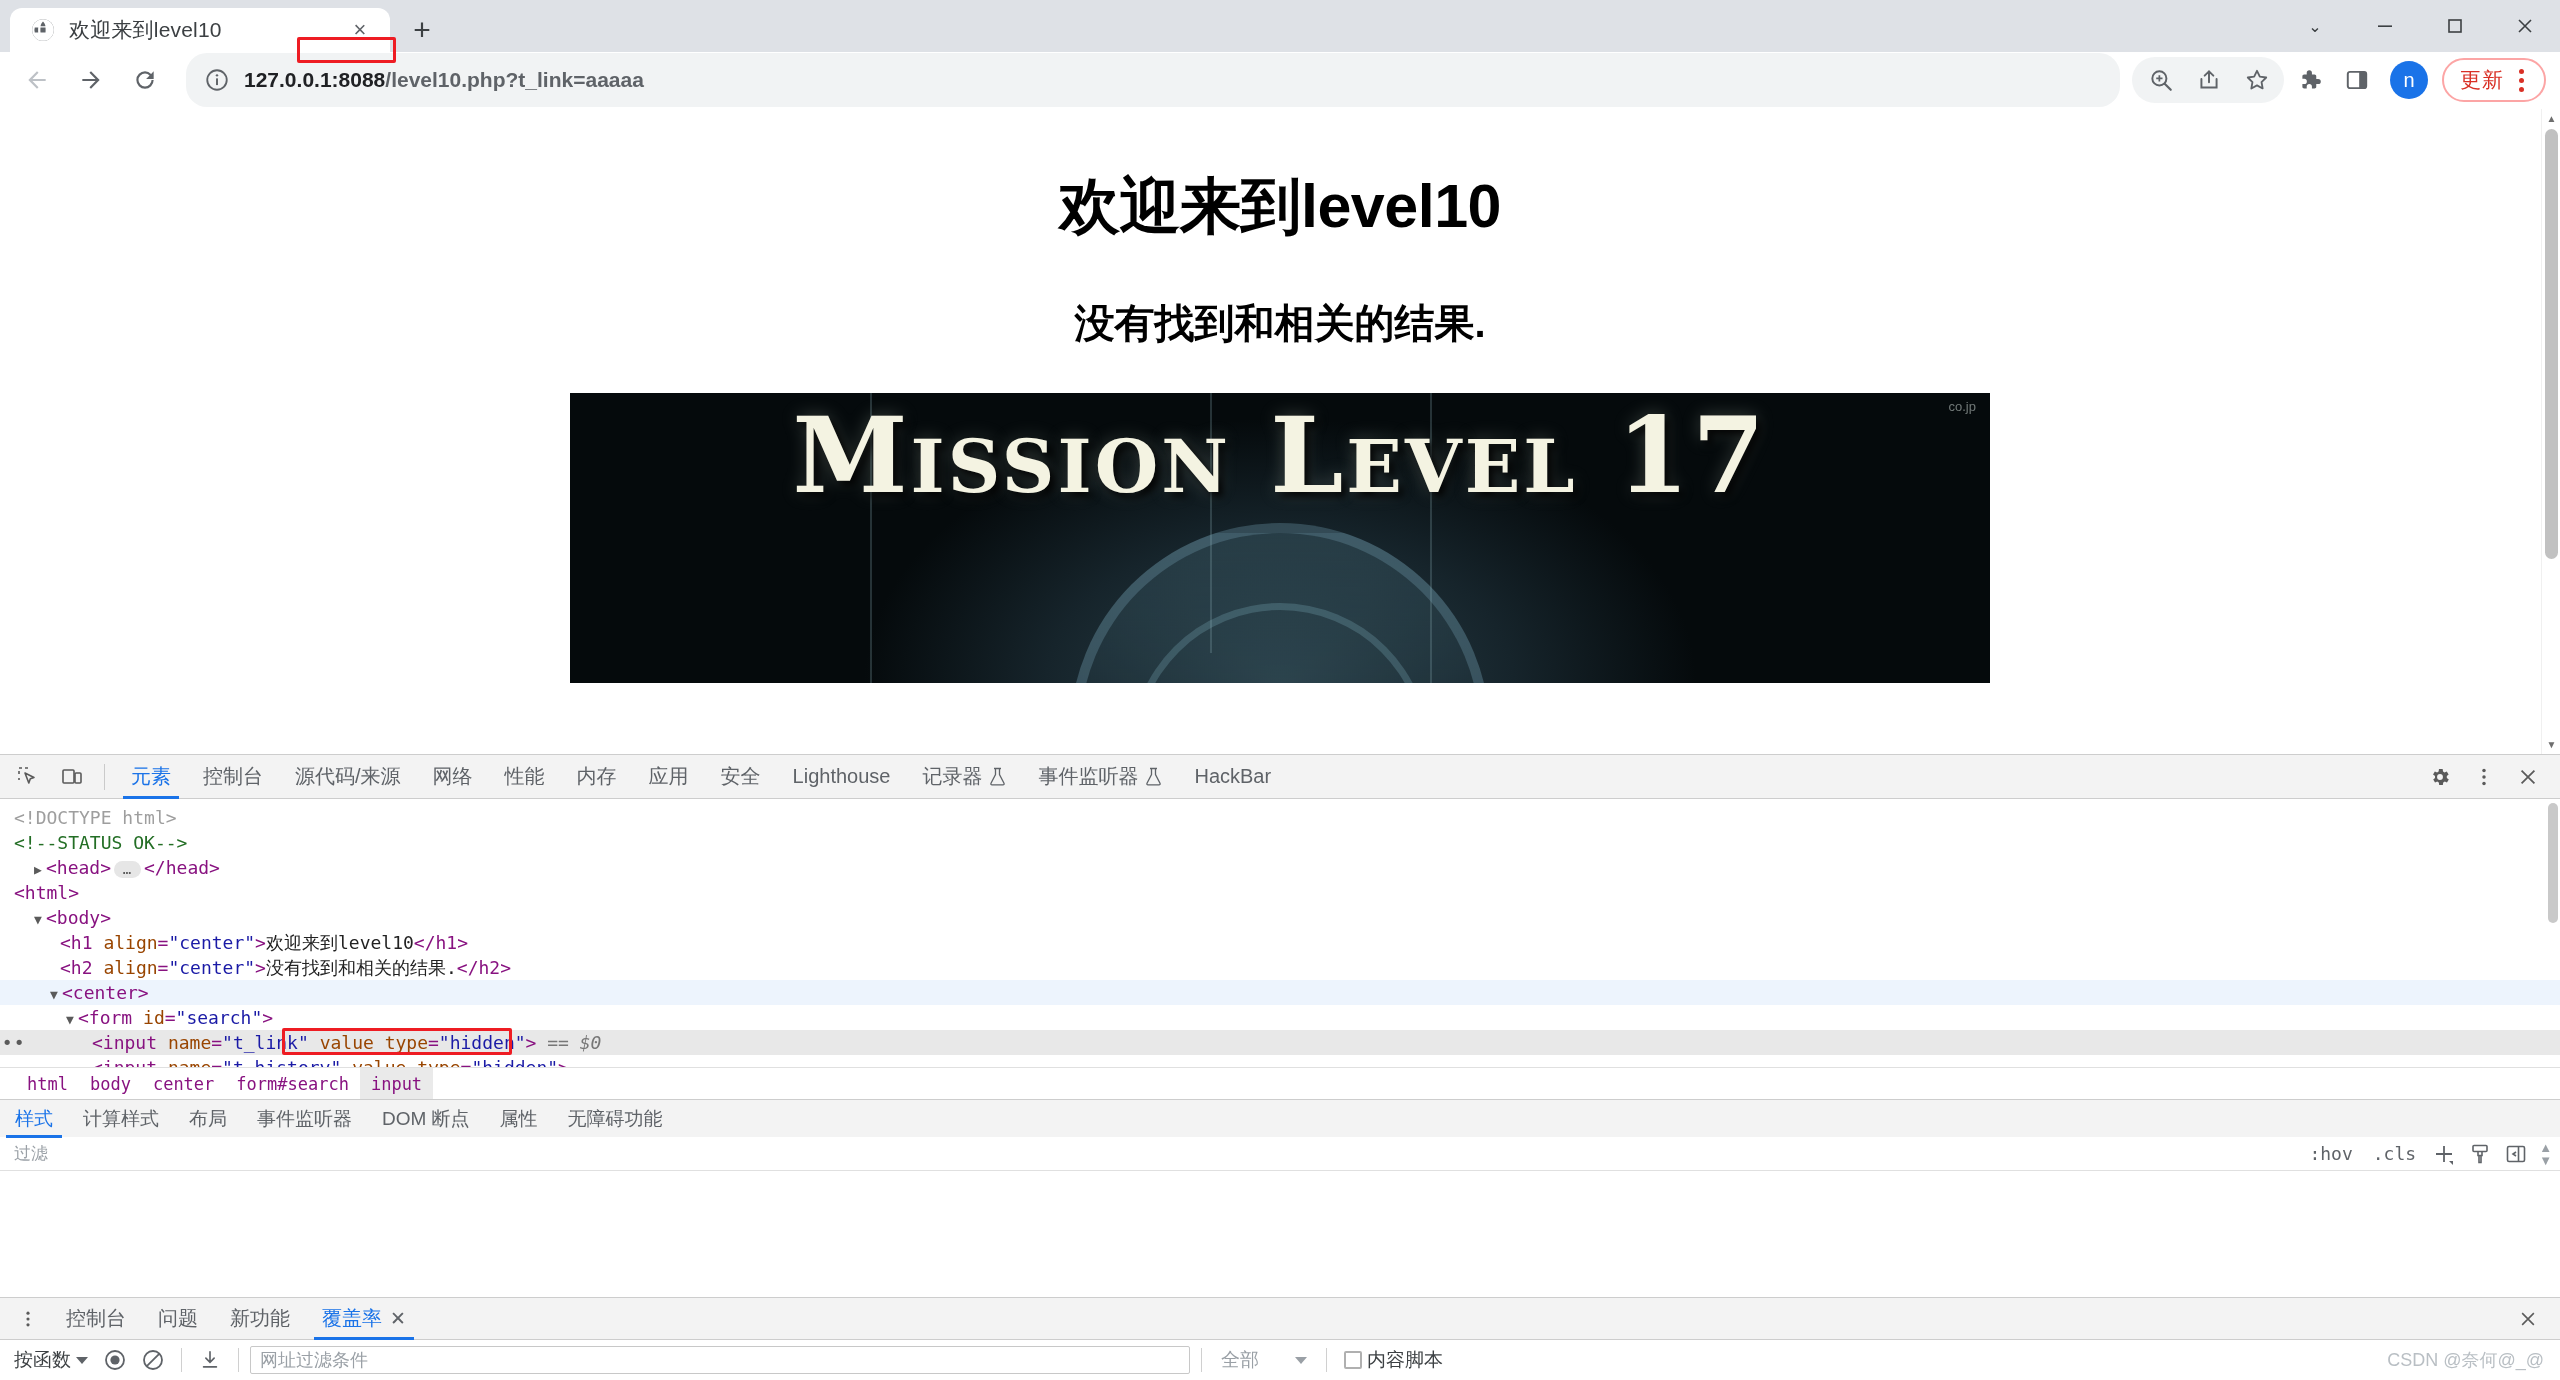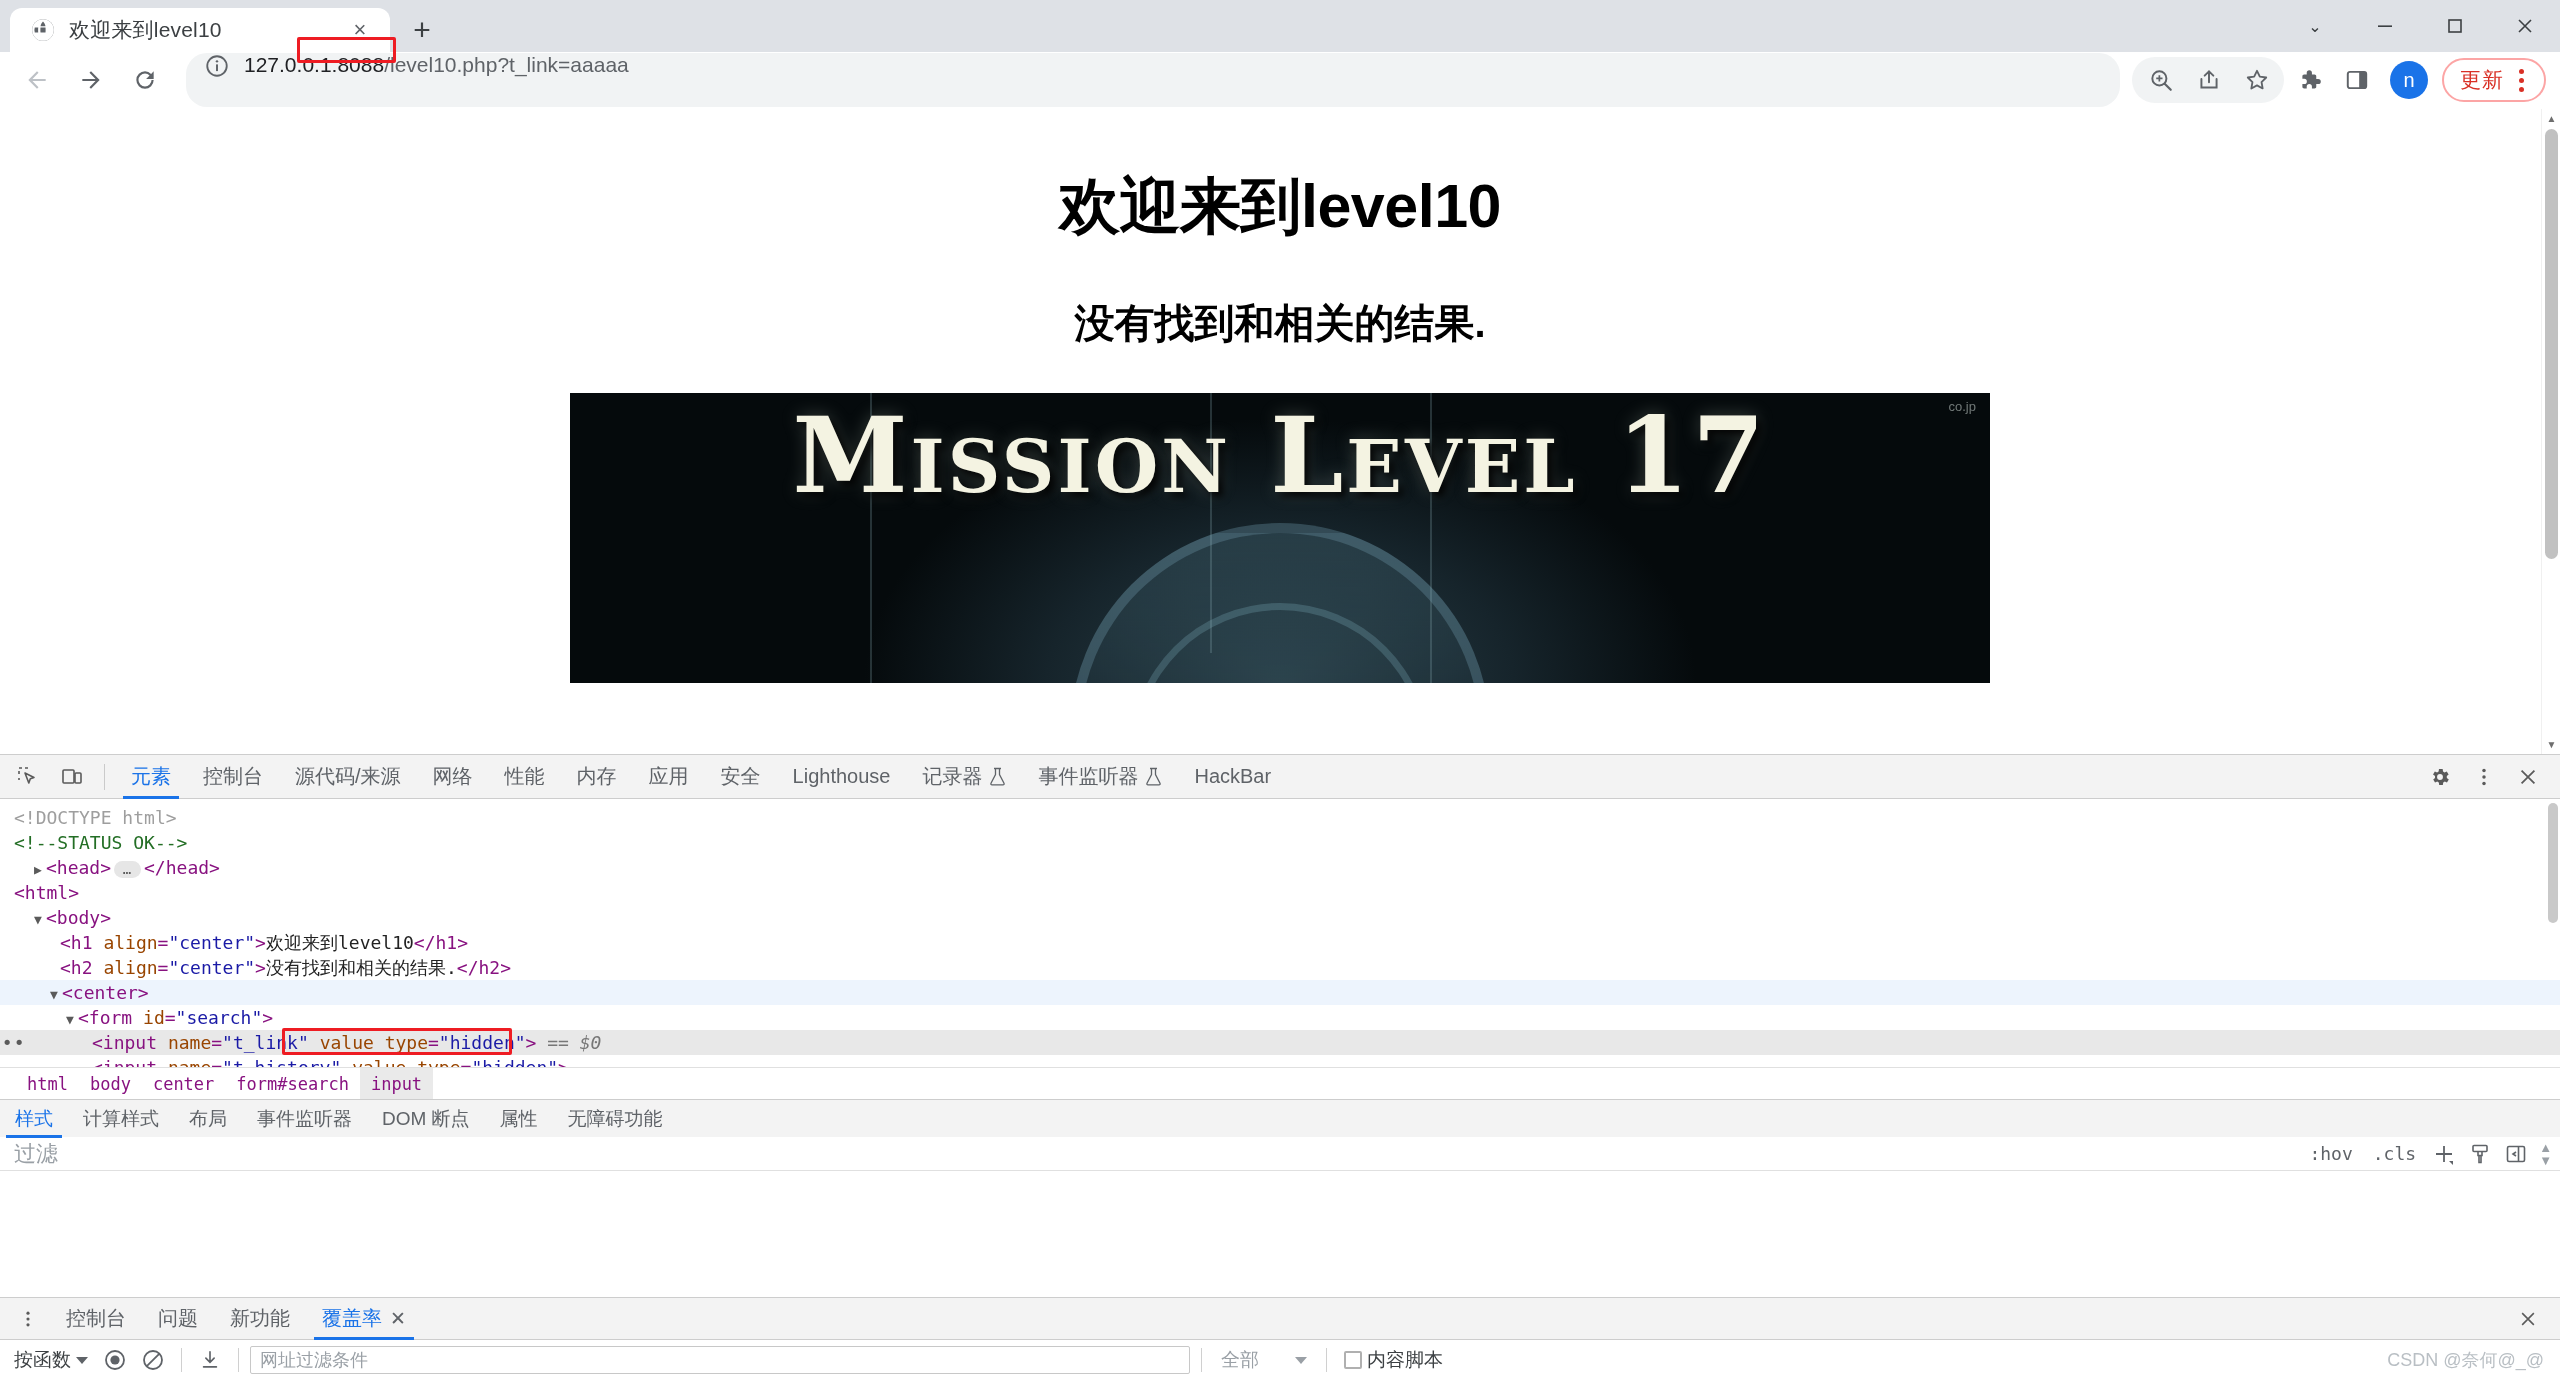--- a/index.html
+++ b/index.html
@@ -44,21 +44,21 @@
     height: 57px; flex: 0 0 57px; background: #fff; display: flex; align-items: center;
     padding: 0 14px; border-bottom: 1px solid #ffffff;
   }
   .navbtn {
     width: 46px; height: 46px; display: flex; align-items: center; justify-content: center;
     color: #5f6368; border-radius: 50%; margin-right: 8px; flex: 0 0 46px;
   }
   .navbtn.disabled { color: #bdc1c6; }
   .omnibox {
     flex: 1; height: 54px; background: #f1f3f4; border-radius: 21px; display: flex;
-    align-items: flex-start; padding: 0 18px; margin: 0 12px 0 10px; position: relative;
+    align-items: center; padding: 0 18px; margin: 0 12px 0 10px; position: relative; font-weight: bold;
   }
   .omni-info { width: 26px; height: 26px; flex: 0 0 26px; margin-right: 14px; color: #5f6368; }
   .omni-url { font-size: 21px; color: #202124; white-space: nowrap; position: relative; display: flex; align-items: center;}
   .omni-url .dim { color: #5f6368; }
   .url-highlight {
     position: absolute; border: 3px solid #ee1c23; left: 297px; top: 37px;
     width: 99px; height: 26px; border-radius: 2px; pointer-events: none; z-index: 5;
   }
   .tb-right { display: flex; align-items: center; }
   .tb-icon {
@@ -179,21 +179,21 @@
   .crumb { font-size: 17px; color: #881280; padding: 0 11px; height: 32px; display: flex; align-items: center; font-family: "DejaVu Sans Mono","Liberation Mono", monospace;}
   .crumb.active { background: #eaeaea; }
 
   
   .stylebar { flex: 0 0 38px; height: 38px; background: #f3f3f3; display: flex; align-items: center; border-top: 1px solid #cdcdcd; padding-left: 0; }
   .sb-tab { font-size: 19px; color: #5f6368; padding: 0 15px; height: 38px; display: flex; align-items: center; position: relative; white-space: nowrap;}
   .sb-tab.active { color: #1a73e8; }
   .sb-tab.active:after { content:""; position:absolute; left:6px; right:6px; bottom:0; height:3px; background:#1a73e8; }
 
   .filterbar { flex: 0 0 34px; height: 34px; background: #fff; display: flex; align-items: center; border-bottom: 1px solid #e0e0e0; }
-  .filter-input { flex: 1; font-size: 22px; color: #9aa0a6; padding-left: 14px; }
+  .filter-input { flex: 1; font-size: 17px; color: #9aa0a6; padding-left: 14px; }
   .filter-tools { display: flex; align-items: center; padding-right: 8px; gap: 2px; }
   .ft { font-family: "DejaVu Sans Mono","Liberation Mono",monospace; font-size: 18px; color: #5f6368; padding: 0 9px; }
   .ft-ico { width: 34px; height: 30px; display: flex; align-items: center; justify-content: center; color: #5f6368; }
   .ft-spin { display: flex; flex-direction: column; gap: 2px; margin-left: 4px; color: #9aa0a6; }
   .styles-empty { flex: 1; background: #fff; }
 
   
   .drawer { flex: 0 0 82px; display: flex; flex-direction: column; border-top: 1px solid #cdcdcd; background: #fff; }
   .drawer-tabs { height: 42px; flex: 0 0 42px; background: #f3f3f3; display: flex; align-items: center; border-bottom: 1px solid #cdcdcd; padding-left: 6px; }
   .dw-tab { font-size: 20px; color: #5f6368; padding: 0 16px; height: 42px; display: flex; align-items: center; gap: 8px; position: relative;}

